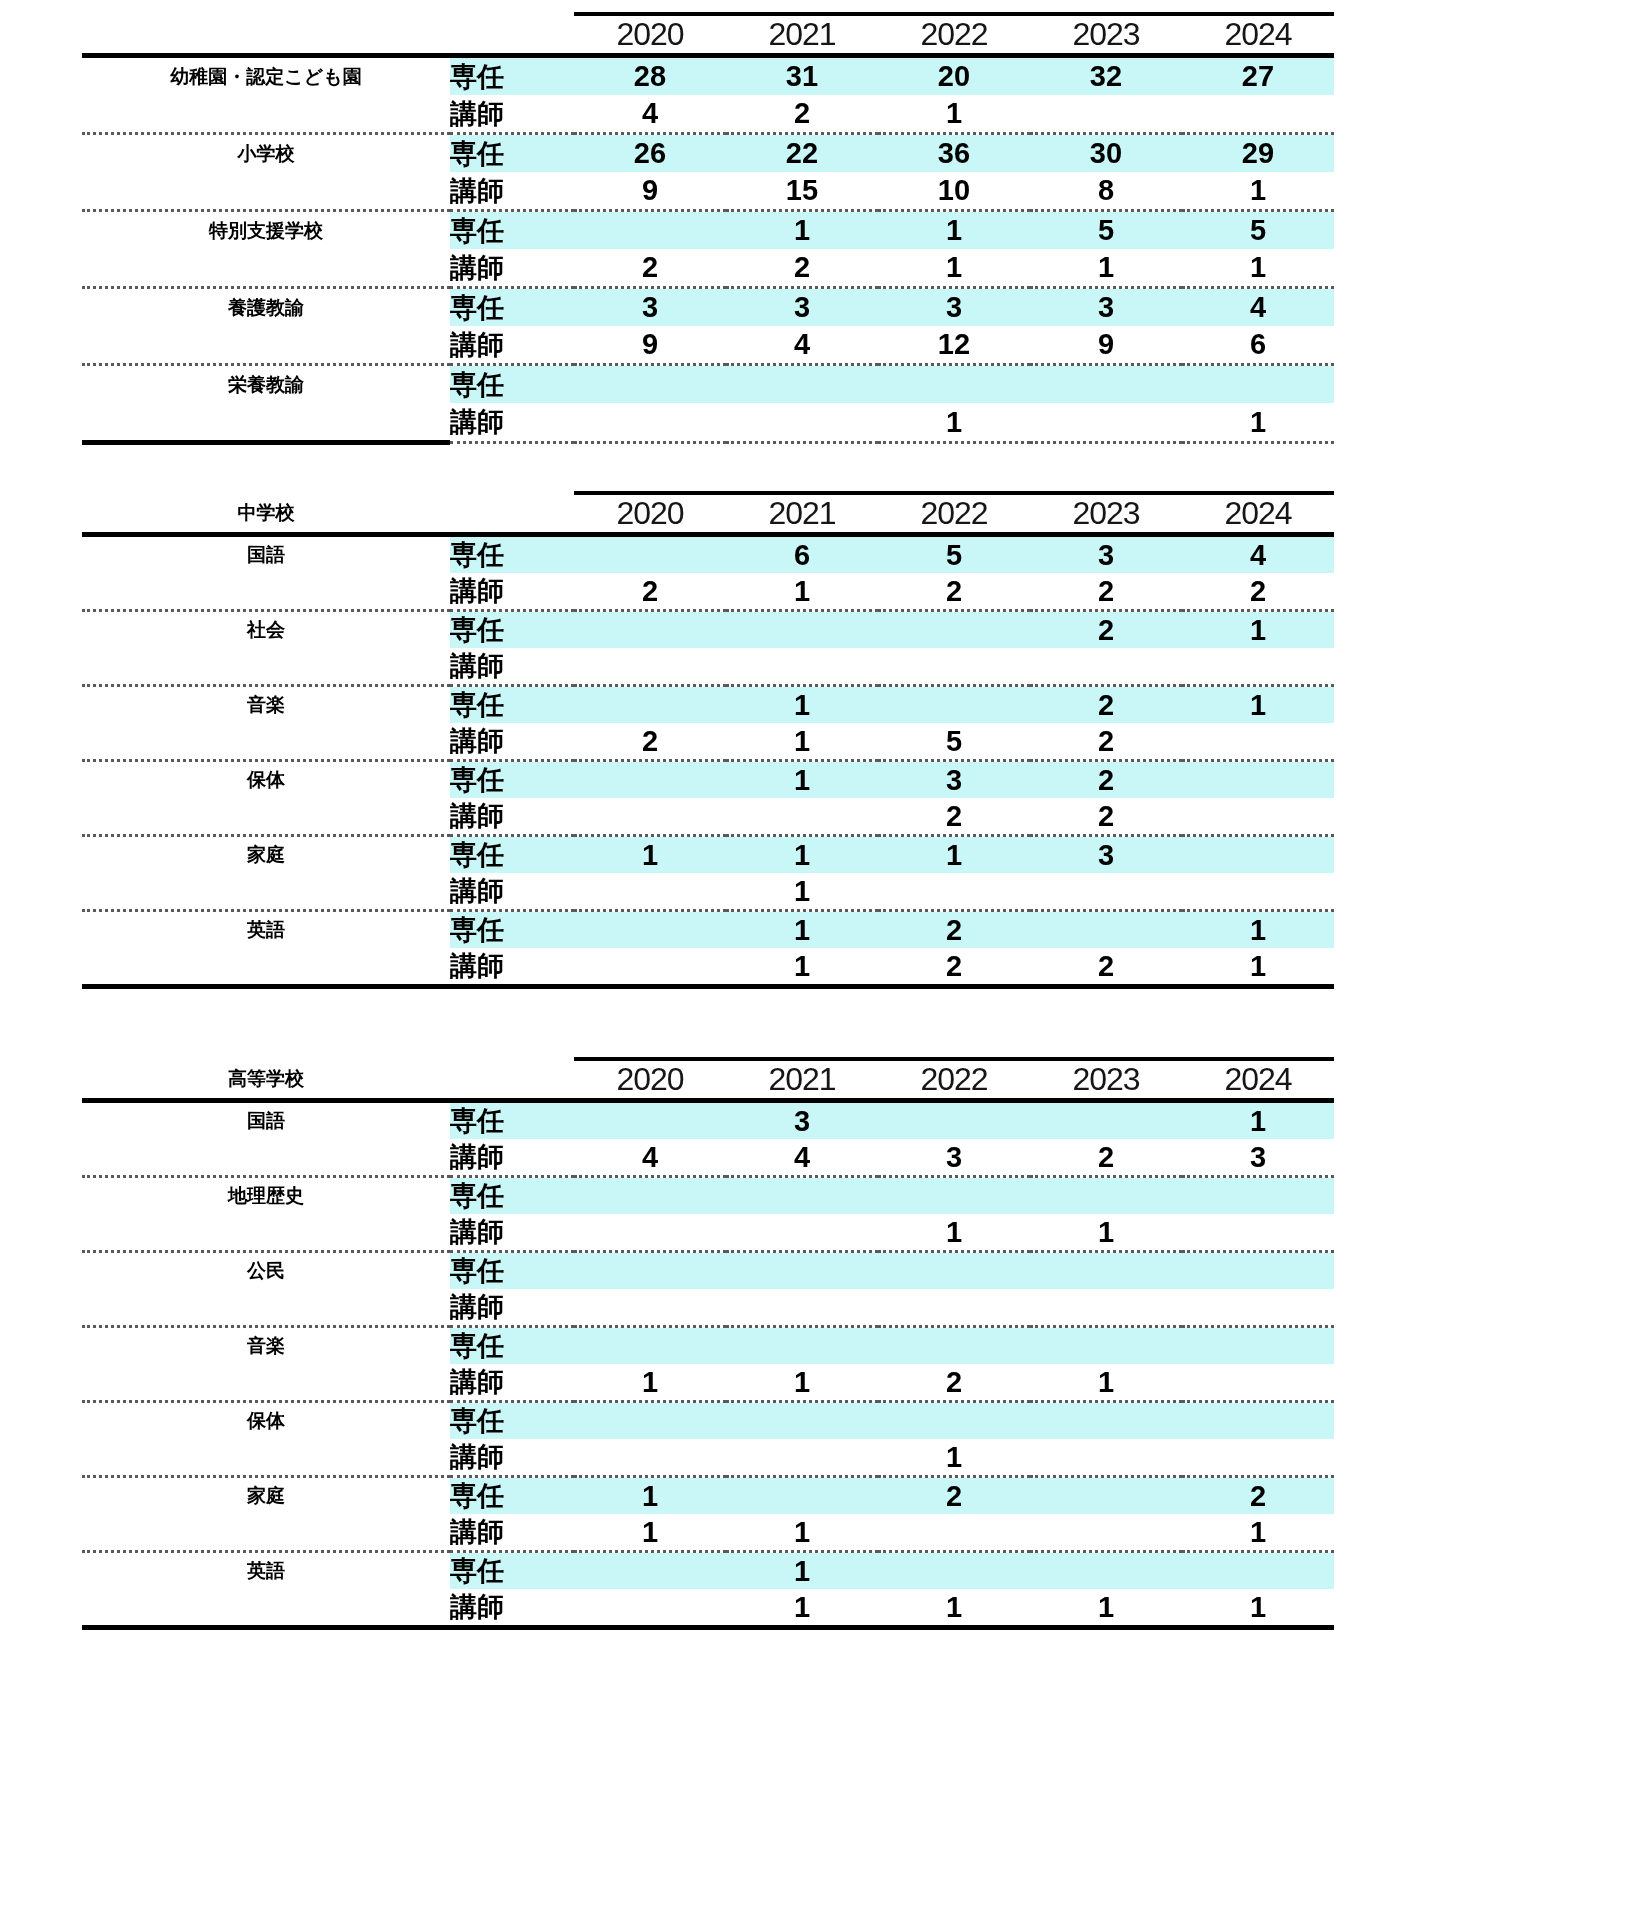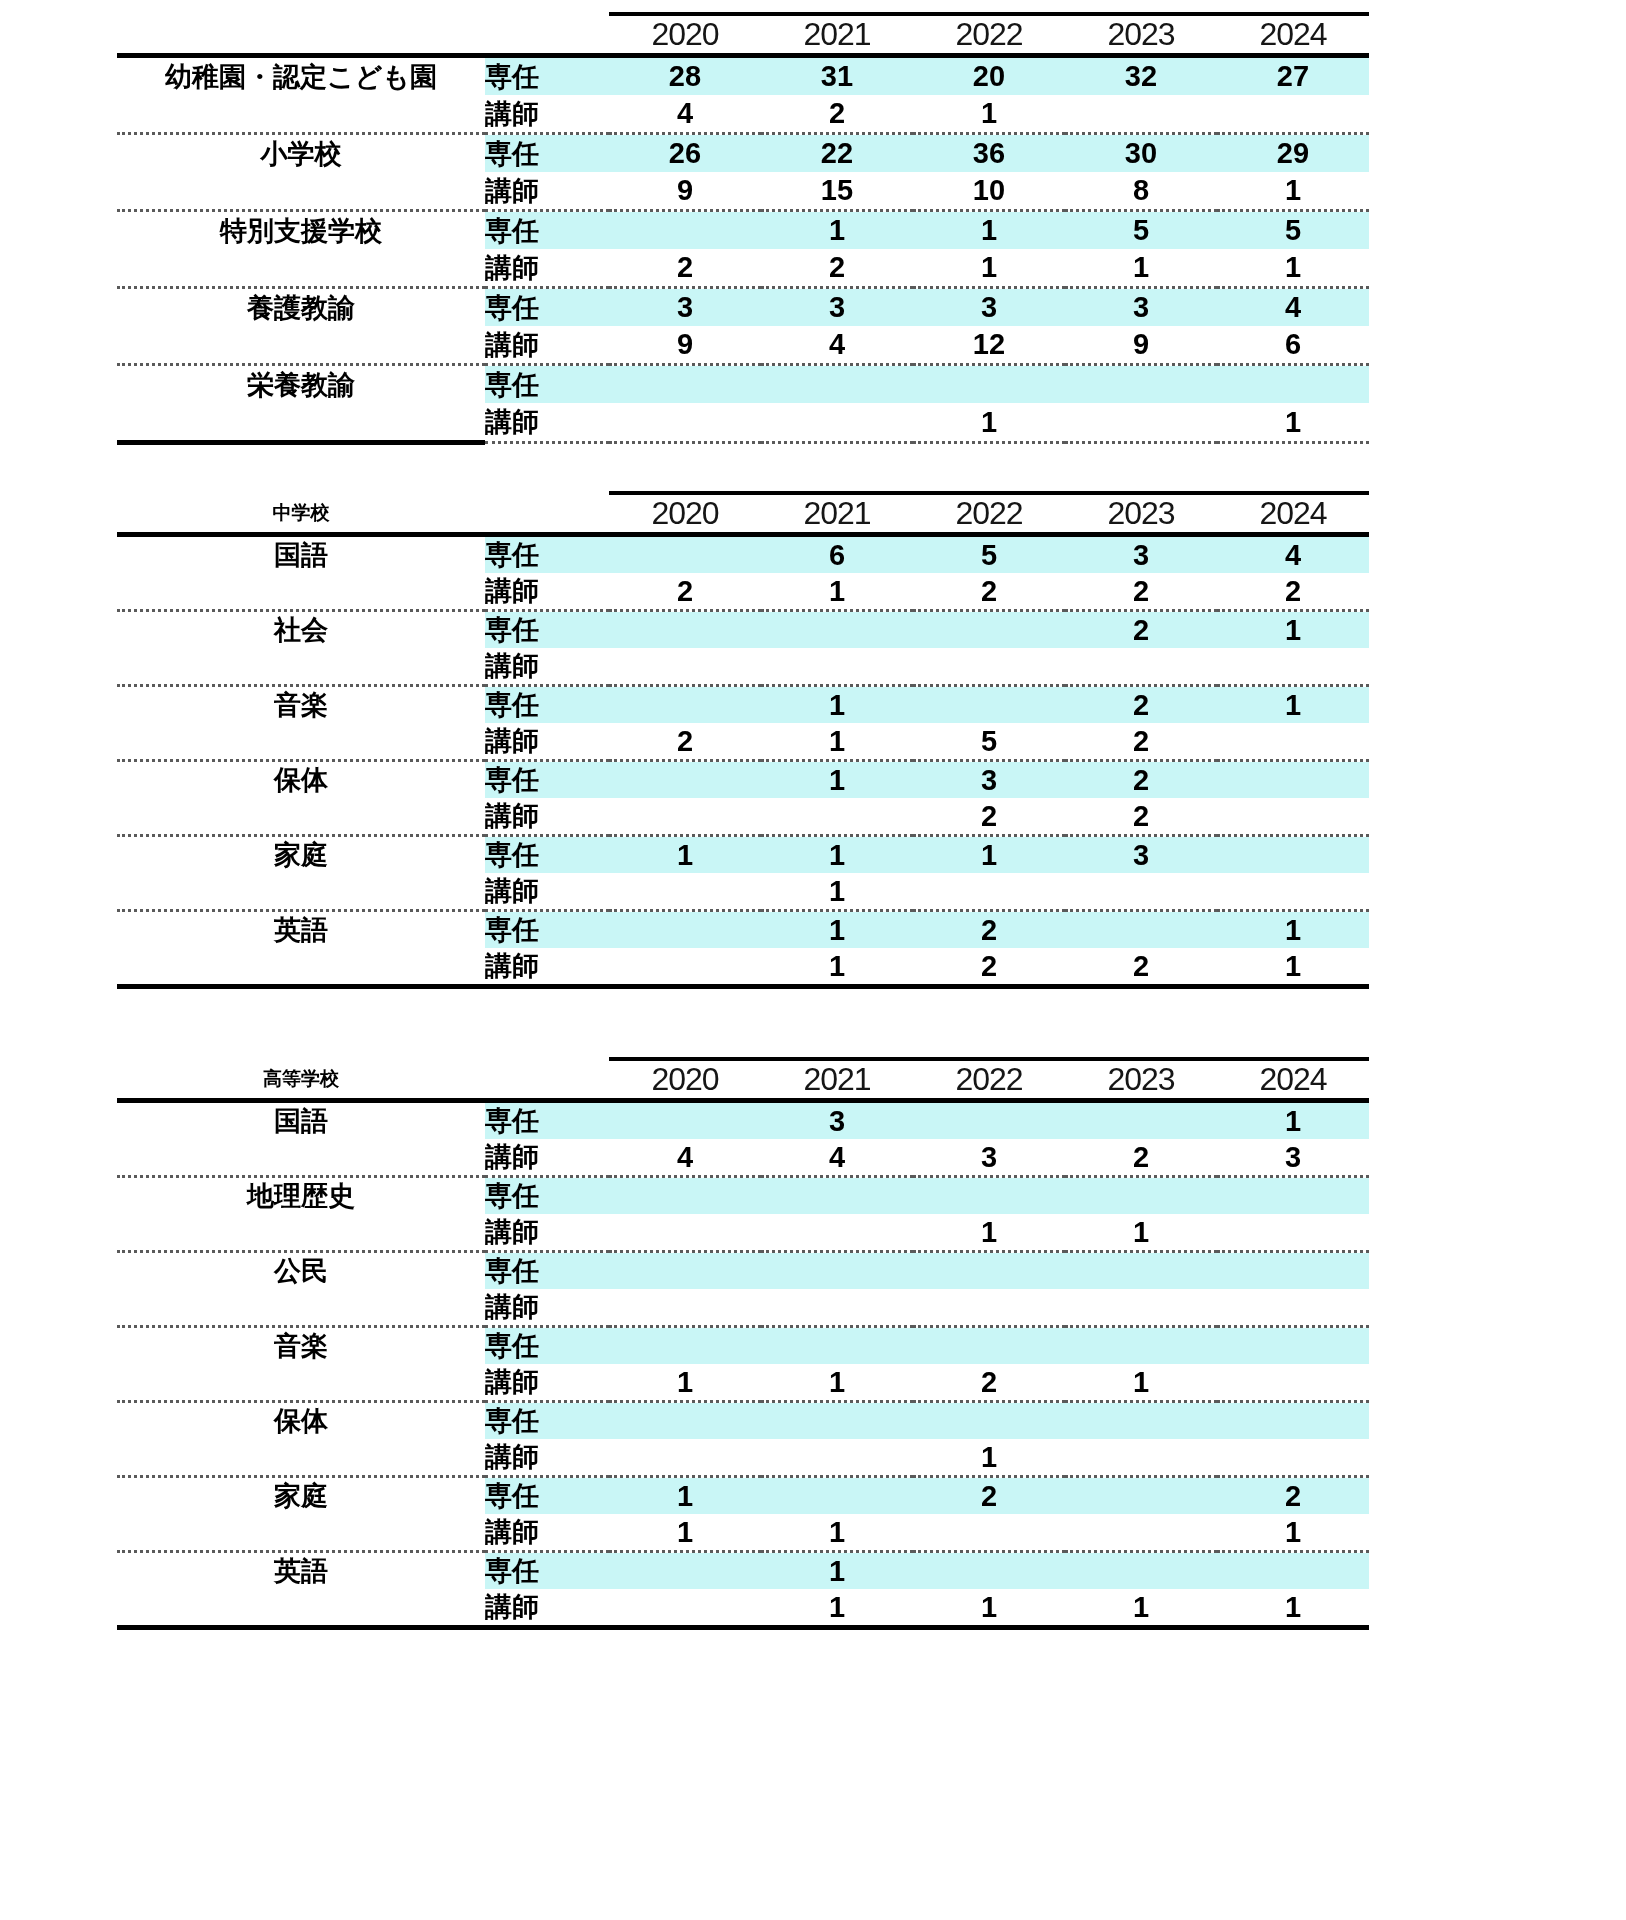--- a/index.html
+++ b/index.html
@@ -1,24 +1,24 @@
 <!DOCTYPE html>
 <html><head>
 <meta charset="utf-8">
 <style>
   html,body{margin:0;padding:0;background:#ffffff;}
   body{width:1626px;height:1920px;font-family:"Liberation Sans",sans-serif;color:#000;}
-  .sheet{padding-left:117px;}
+  .sheet{padding-left:82px;}
   table{border-collapse:collapse;table-layout:fixed;width:1252px;}
   th,td{padding:0;margin:0;vertical-align:middle;overflow:hidden;white-space:nowrap;}
   thead th{height:37px;border-bottom:5px solid #000;}
   th.title{font-size:19px;font-weight:bold;text-align:center;}
   th.rolehead{}
   th.year{border-top:4px solid #000;font-weight:normal;font-size:32px;color:#161616;text-align:center;letter-spacing:-1px;}
-  td.cat{font-size:27px;font-weight:bold;text-align:center;}
+  td.cat{font-size:19px;font-weight:bold;text-align:center;}
   td.role{font-size:27px;font-weight:bold;text-align:left;}
   td.val{font-size:29px;font-weight:bold;text-align:center;}
   tr.fulltime td.role, tr.fulltime td.val{background:#c9f6f6;}
   tr.divider td{border-top:3px dotted #5a5a5a;}
   .t1 td{height:37px;}
   .t2 td{height:36px;}
   .t3 td{height:34px;}
   .t1{margin-top:12px;}
   .t2{margin-top:46px;}
   .t3{margin-top:68px;}

